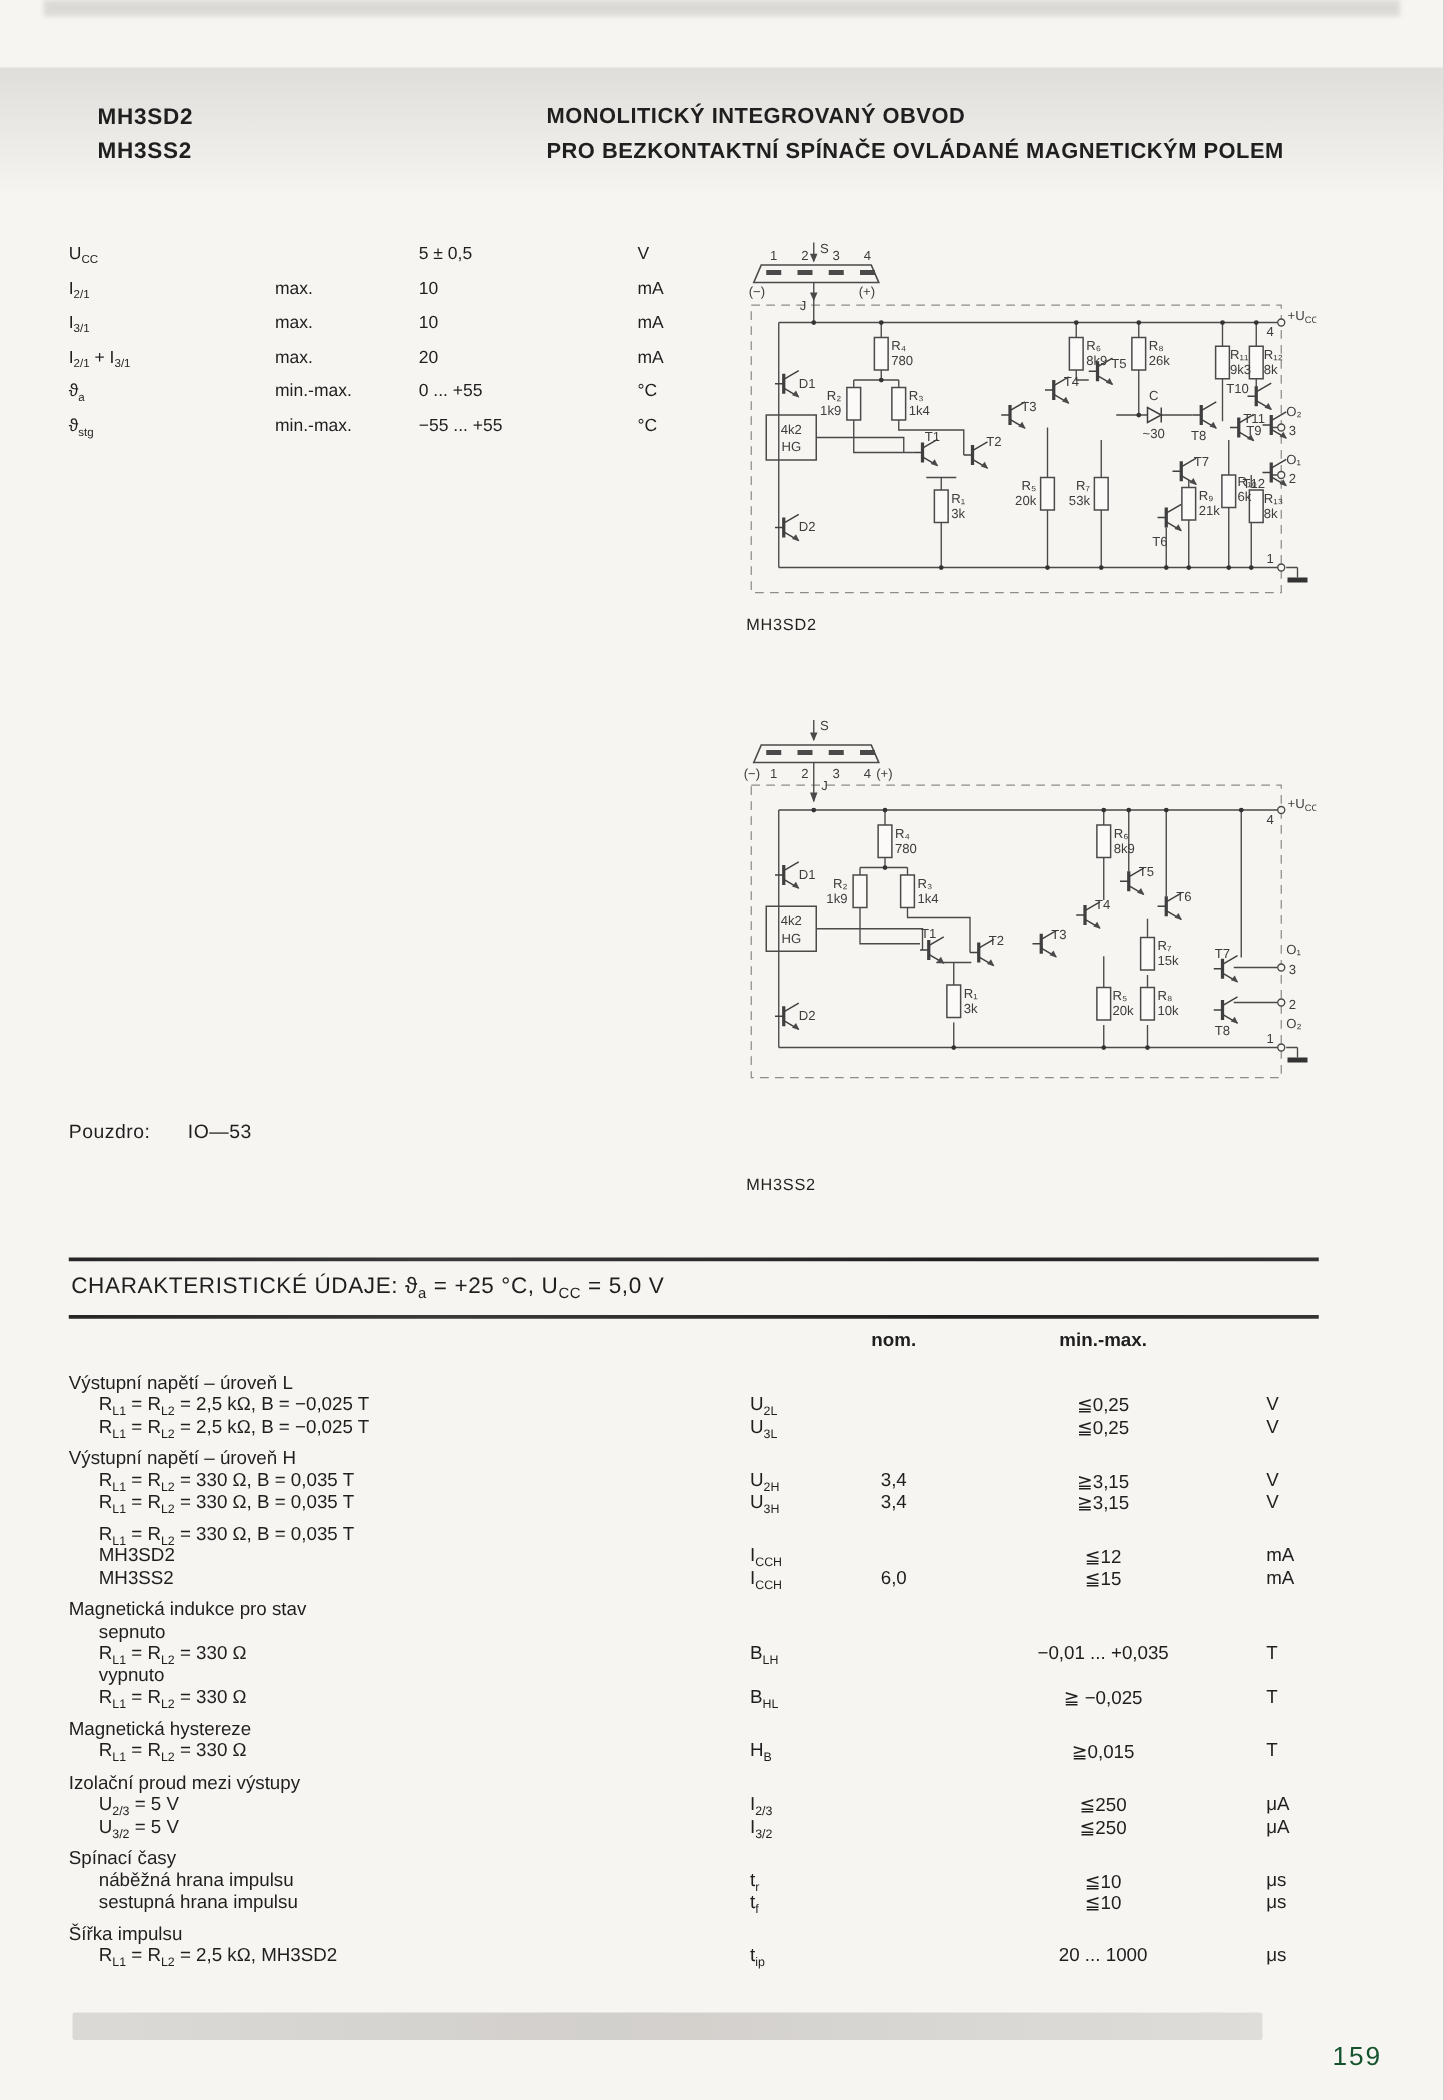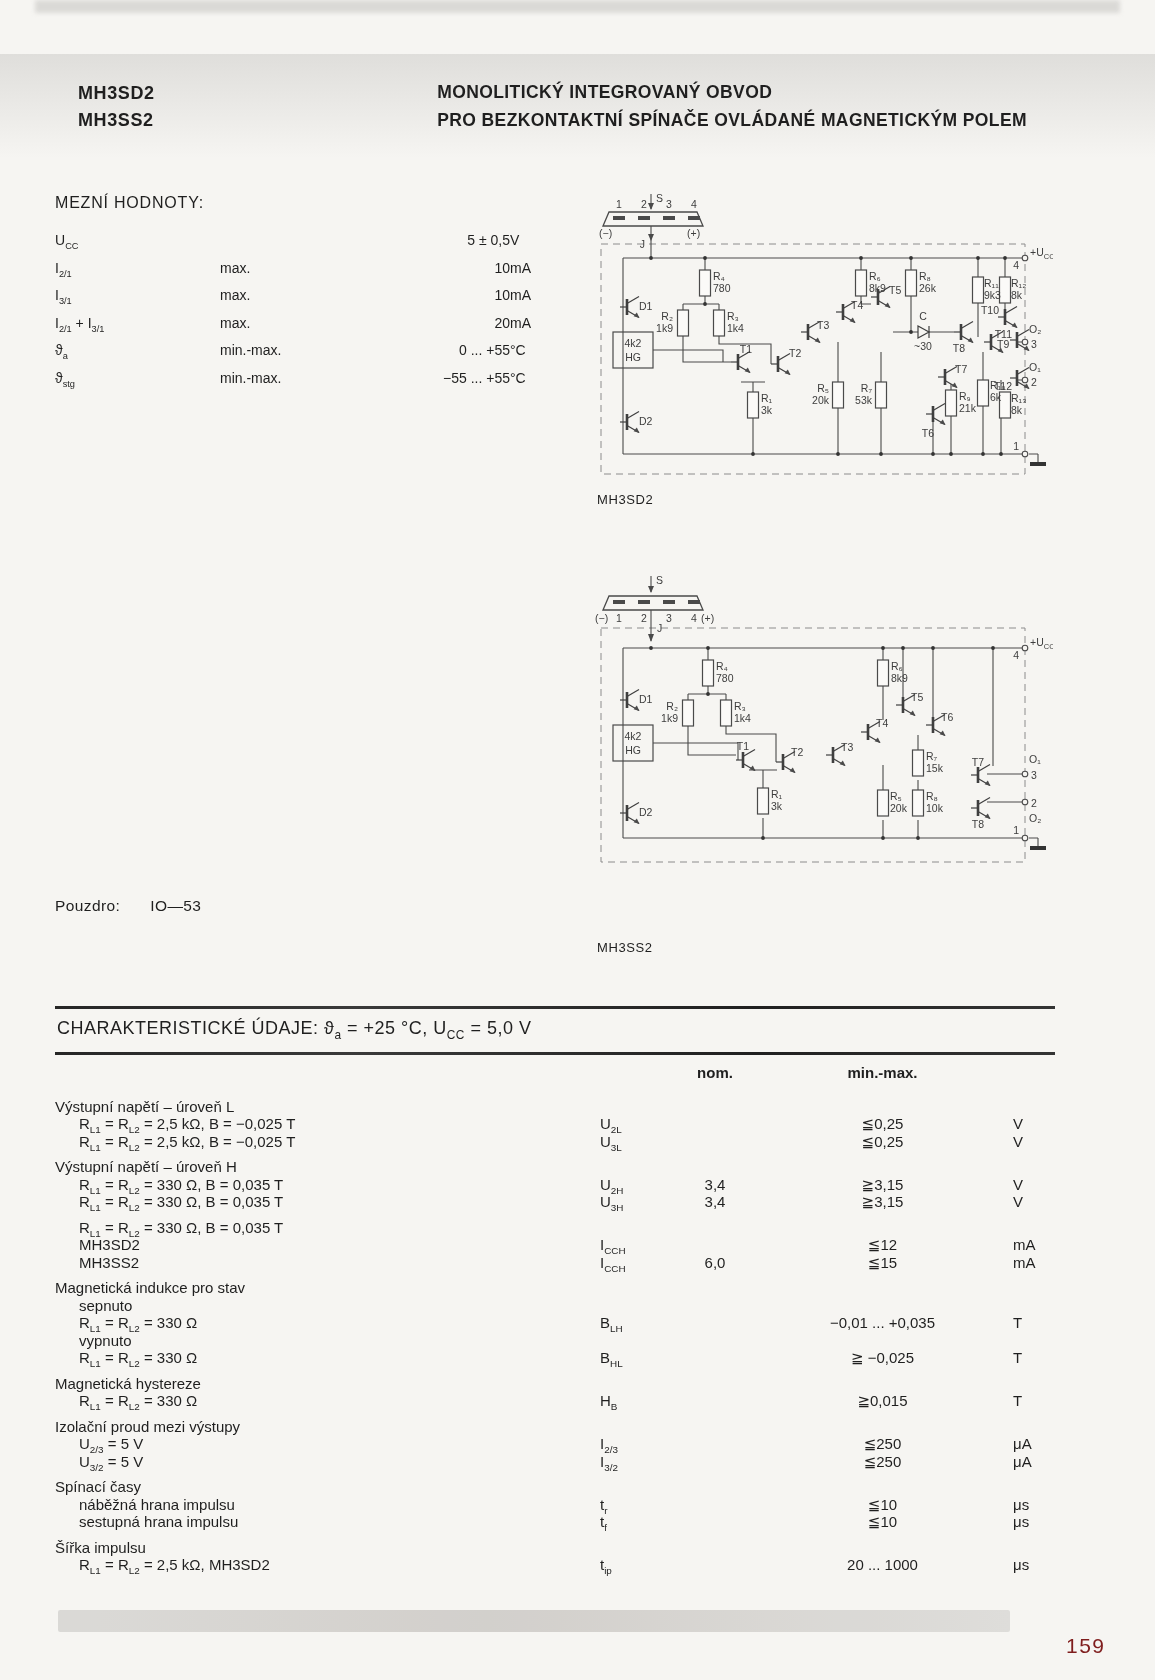--- a/index.html
+++ b/index.html
@@ -10,21 +10,21 @@
         background:linear-gradient(180deg,#dfdedb 0%,#e9e8e5 45%,rgba(246,245,242,0) 100%);}
   .band-bottom{position:absolute;left:58px;top:1610px;width:952px;height:22px;border-radius:2px;
         background:linear-gradient(90deg,#d8d7d4,#cfccc8 45%,#dcdbd8);opacity:.9;filter:blur(.6px);}
 
   .parts{position:absolute;left:78px;top:80px;font-size:18px;font-weight:bold;line-height:27px;letter-spacing:.6px;}
   .title{position:absolute;right:128px;top:78px;text-align:left;font-size:17.5px;font-weight:bold;line-height:28px;letter-spacing:.4px;}
 
   .limits{position:absolute;left:55px;top:194px;width:540px;}
   .l-head{font-size:16px;letter-spacing:.8px;margin:0 0 20px 0;}
   .l-row{display:grid;grid-template-columns:165px 115px 175px 60px;height:27.5px;font-size:14px;align-items:baseline;}
-  .l-row .lv{text-align:right;}
+  .l-row .lv{text-align:left;}
   sub{font-size:.66em;}
 
   .fig{position:absolute;}
   .fig svg{display:block;}
   .cap{font-size:13px;letter-spacing:.6px;margin:8px 0 0 4px;}
   #fig1{left:593px;top:192px;}
   #fig2{left:593px;top:570px;}
   #fig2 .cap{margin-top:70px;}
 
   .pouzdro{position:absolute;left:55px;top:897px;font-size:15.5px;letter-spacing:.4px;}
@@ -36,21 +36,21 @@
   .c-heads{position:relative;height:26px;margin-top:9px;font-weight:bold;}
   .ch-nom,.c-nom{position:absolute;left:625px;width:70px;text-align:center;top:0;}
   .ch-mm,.c-mm{position:absolute;left:770px;width:115px;text-align:center;top:0;}
   .csec{margin-top:8px;}
   .sh{height:17.5px;}
   .cline{position:relative;height:17.5px;}
   .c-desc{display:inline-block;margin-left:24px;}
   .c-sym{position:absolute;left:545px;top:0;}
   .c-unit{position:absolute;left:958px;top:0;}
 
-  .pagenum{position:absolute;left:1066px;top:1634px;font-size:21px;letter-spacing:1.5px;color:#7f1d1d;}
+  .pagenum{position:absolute;left:1066px;top:1634px;font-size:21px;letter-spacing:1.5px;color:#14532d;}
 
   
   .wire{stroke:#4a4a4a;stroke-width:1.1;fill:none;}
   .dash{fill:none;stroke:#8c8c8c;stroke-width:1;stroke-dasharray:7 5;}
   .res{fill:#fbfaf8;stroke:#4a4a4a;stroke-width:1.2;}
   .pkg{fill:none;stroke:#4a4a4a;stroke-width:1.3;}
   .slot{fill:#4a4a4a;}
   .dot{fill:#333;}
   .term{fill:#f6f5f2;stroke:#4a4a4a;stroke-width:1.1;}
   .arr{fill:#4a4a4a;stroke:none;}
@@ -73,21 +73,20 @@
   <div class="parts">
     <div>MH3SD2</div>
     <div>MH3SS2</div>
   </div>
   <div class="title">
     <div>MONOLITICKÝ INTEGROVANÝ OBVOD</div>
     <div>PRO BEZKONTAKTNÍ SPÍNAČE OVLÁDANÉ MAGNETICKÝM POLEM</div>
   </div>
 
   <section class="limits">
-    <div class="l-head">MEZNÍ HODNOTY:</div>
     <div class="l-row">
       <span class="lp"><span>U</span><sub>CC</sub></span>
       <span class="lc"></span>
       <span class="lv">5 ± 0,5</span>
       <span class="lu">V</span>
     </div>
     <div class="l-row">
       <span class="lp"><span>I</span><sub>2/1</sub></span>
       <span class="lc">max.</span>
       <span class="lv">10</span>

